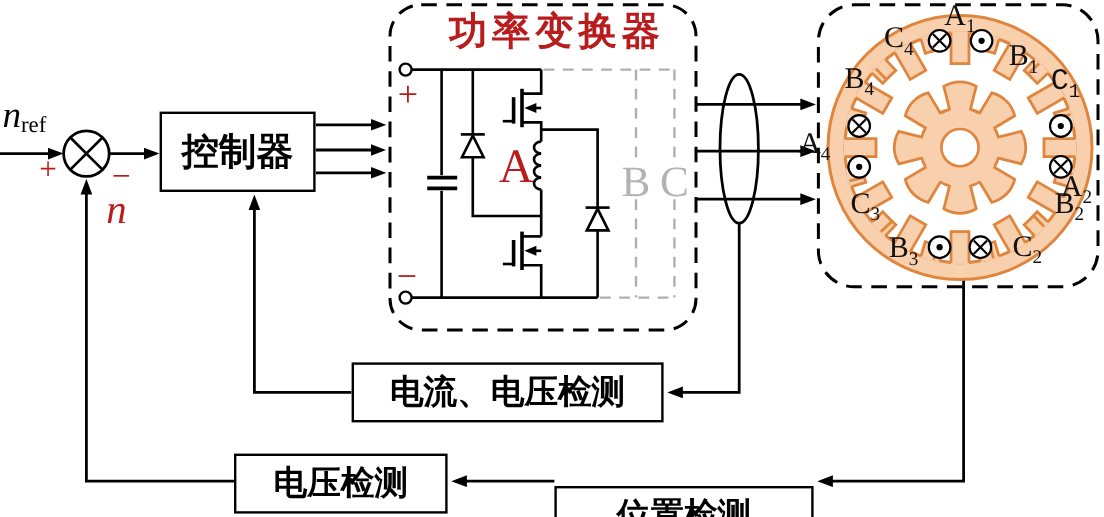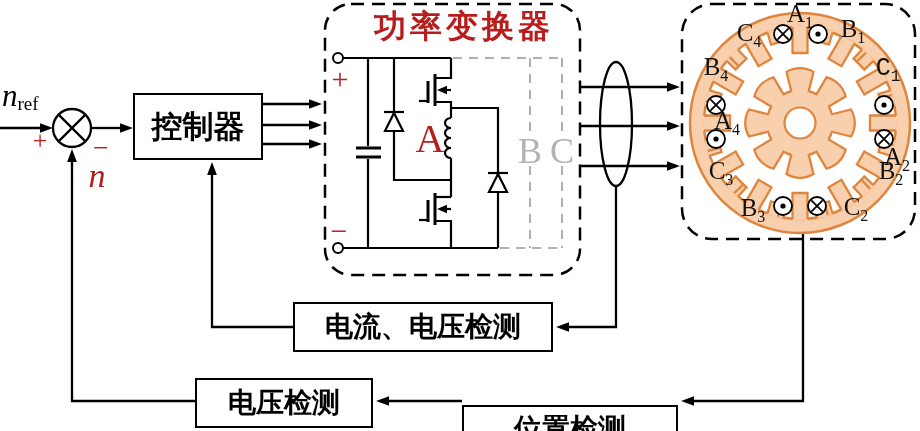--- a/index.html
+++ b/index.html
@@ -251,23 +251,23 @@
   <div class="lbl" style="left:464px;top:26px;font-size:32px;font-weight:bold;letter-spacing:4px;">功率变换器</div>
 
   <div class="lbl" style="left:340px;top:79px;font-size:30px;">+</div>
   <div class="lbl" style="left:339px;top:231px;font-size:30px;">−</div>
 
   <div class="lbl" style="left:430px;top:139px;font-size:40px;">A</div>
   <div class="lbl ghost" style="left:530px;top:151px;font-size:36px;">B</div>
   <div class="lbl ghost" style="left:562px;top:151px;font-size:36px;">C</div>
 
 <div class="pole-label" style="left: 800px; top: 13px;"><span>A</span><sub>1</sub></div>
-    <div class="pole-label" style="left: 853px; top: 28px;"><span>B</span><sub>1</sub></div>
+    <div class="pole-label" style="left: 853px; top: 47px;"><span>B</span><sub>1</sub></div>
     <div class="pole-label" style="left: 888px; top: 68px; font-family: Liberation Mono, monospace;"><span>C</span><sub>1</sub></div>
     <div class="pole-label" style="left: 897px; top: 120px; margin-top: 36px;"><span>A</span><sub>2</sub></div>
     <div class="pole-label" style="left: 891px; top: 170px;"><span>B</span><sub>2</sub></div>
     <div class="pole-label" style="left: 856px; top: 206px;"><span>C</span><sub>2</sub></div>
     <div class="pole-label" style="left: 753px; top: 207px;"><span>B</span><sub>3</sub></div>
     <div class="pole-label" style="left: 713px; top: 170px; padding-left: 16px;"><span>C</span><sub>3</sub></div>
-    <div class="pole-label" style="left: 727px; top: 120px;"><span>A</span><sub>4</sub></div>
+    <div class="pole-label" style="left: 679px; top: 120px;"><span>A</span><sub>4</sub></div>
     <div class="pole-label" style="left: 716px; top: 66px;"><span>B</span><sub>4</sub></div>
     <div class="pole-label" style="left: 749px; top: 32px;"><span>C</span><sub>4</sub></div>
   </div>
 
 </body></html>

